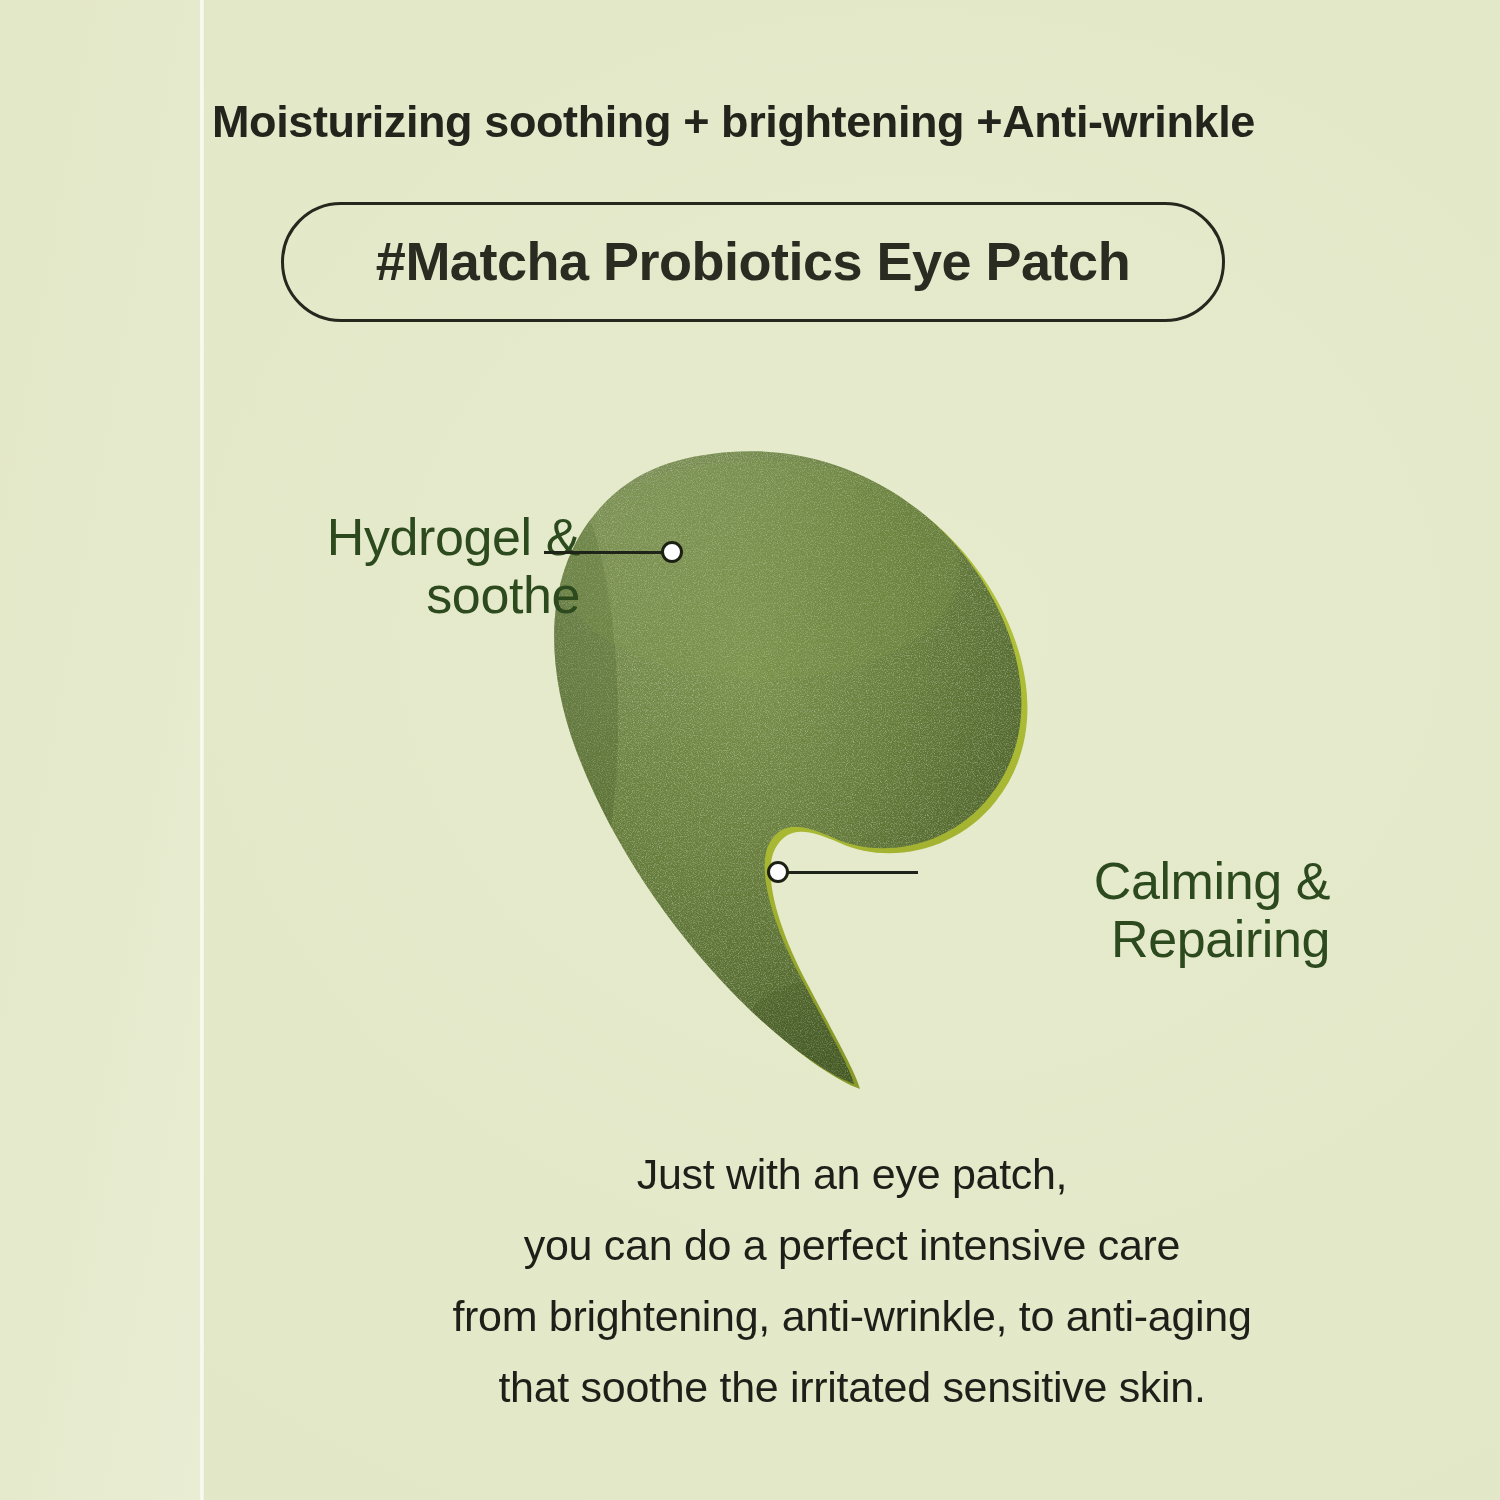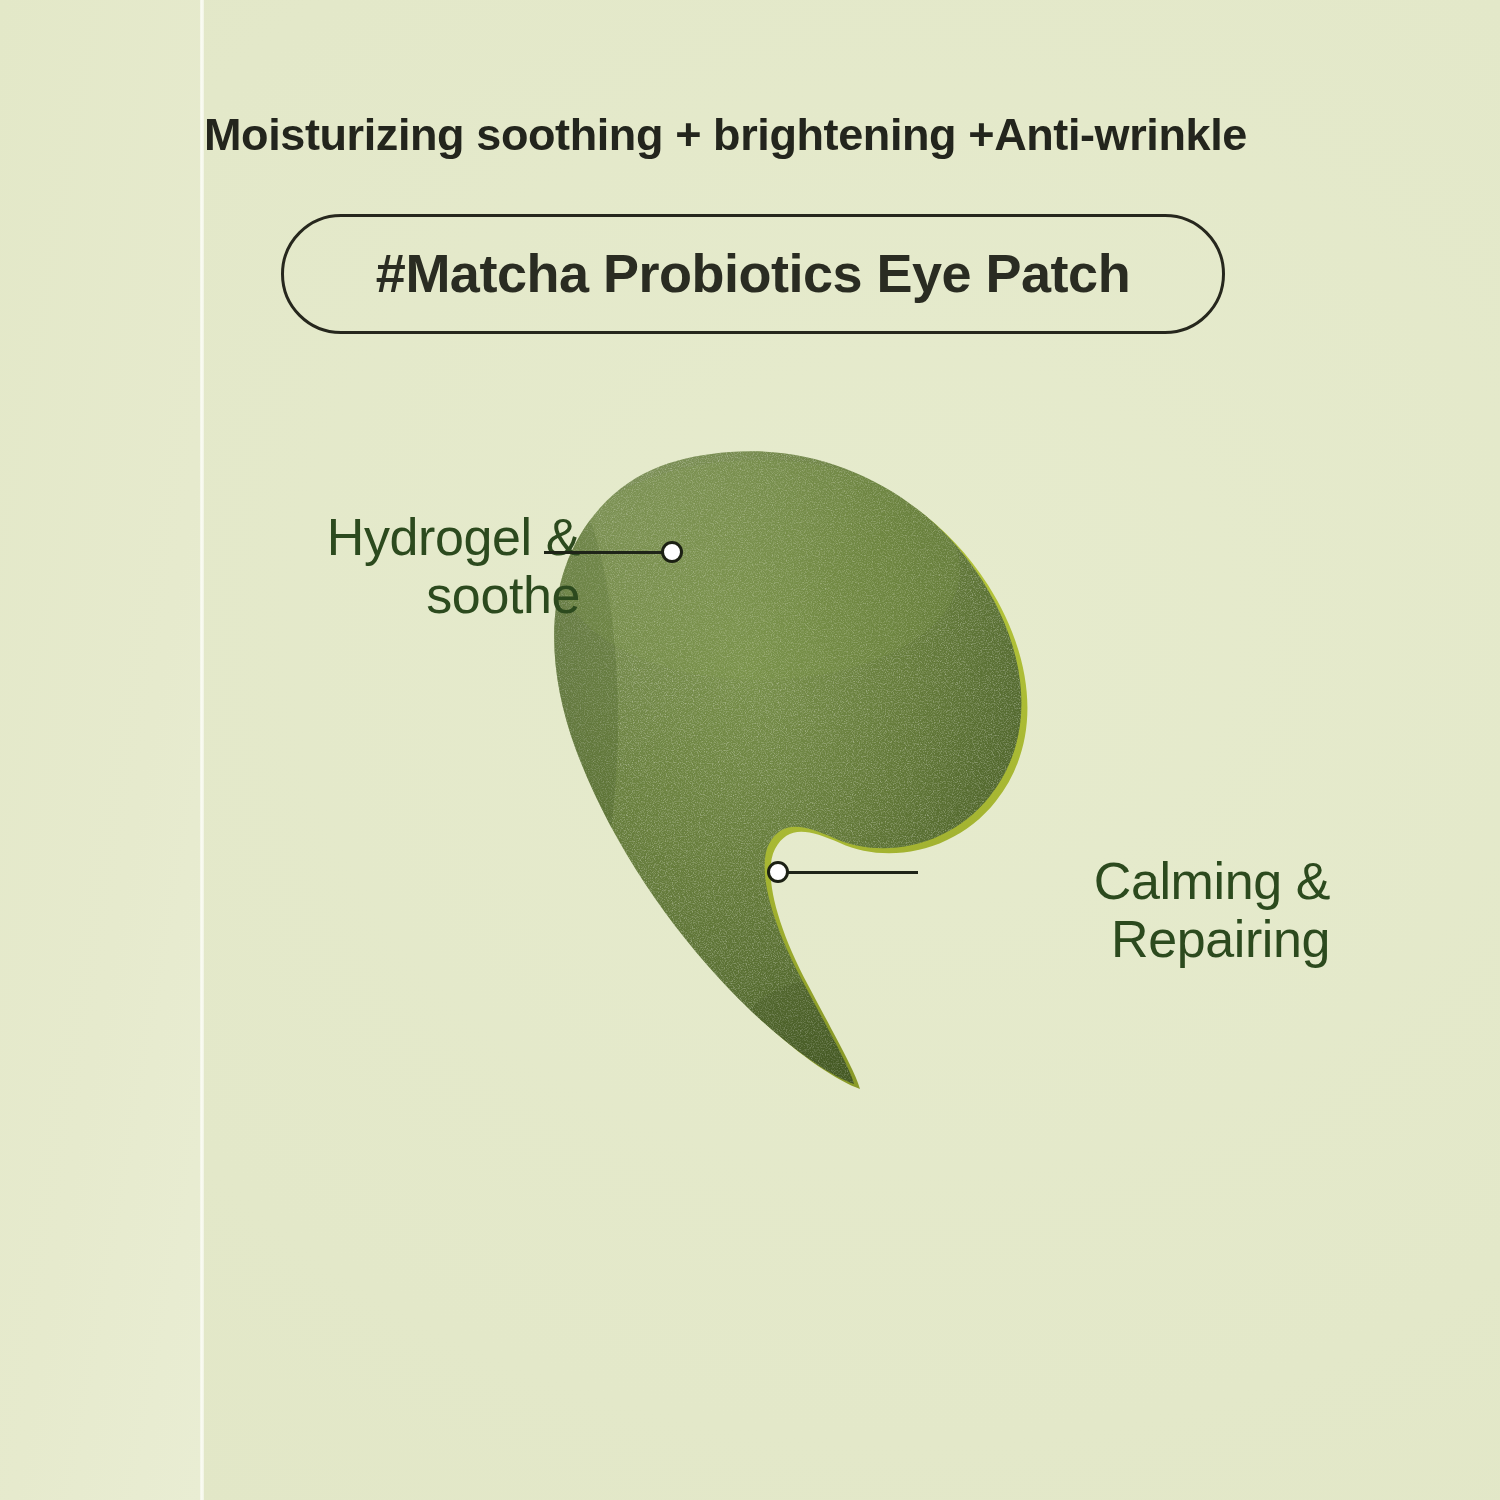--- a/index.html
+++ b/index.html
@@ -38,35 +38,34 @@
   .panel-main {
     position: absolute;
     left: 204px; top: 0;
     width: 1296px; height: 1500px;
     background: radial-gradient(120% 90% at 55% 42%, #e6ebcd 0%, #e3e8c9 60%, #e1e6c5 100%);
   }
 
   
   .headline {
     position: absolute;
-    left: 204px; top: 96px;
+    left: 212px; top: 96px;
     width: 1040px;
     text-align: center;
     font-size: 45px;
     font-weight: 700;
     letter-spacing: -0.4px;
     color: #23251d;
     white-space: nowrap;
-    margin-top: 13px;
   }
 
   
   .pill {
     position: absolute;
-    left: 281px; top: 214px;
+    left: 281px; top: 202px;
     width: 944px; height: 120px;
     box-sizing: border-box;
     border: 3px solid #26271d;
     border-radius: 60px;
     display: flex;
     align-items: center;
     justify-content: center;
   }
   .pill-label {
     font-size: 54px;
@@ -232,14 +231,20 @@
   <div class="leader leader-left"></div>
   <div class="dot dot-top"></div>
 
   <div class="callout callout-right">
     <span class="ln">Calming &amp;</span>
     <span class="ln">Repairing</span>
   </div>
   <div class="leader leader-right"></div>
   <div class="dot dot-bottom"></div>
 
+  <div class="blurb">
+    <span class="ln">Just with an eye patch,</span>
+    <span class="ln">you can do a perfect intensive care</span>
+    <span class="ln">from brightening, anti-wrinkle, to anti-aging</span>
+    <span class="ln">that soothe the irritated sensitive skin.</span>
+  </div>
 
 </div>
 
 </body></html>

